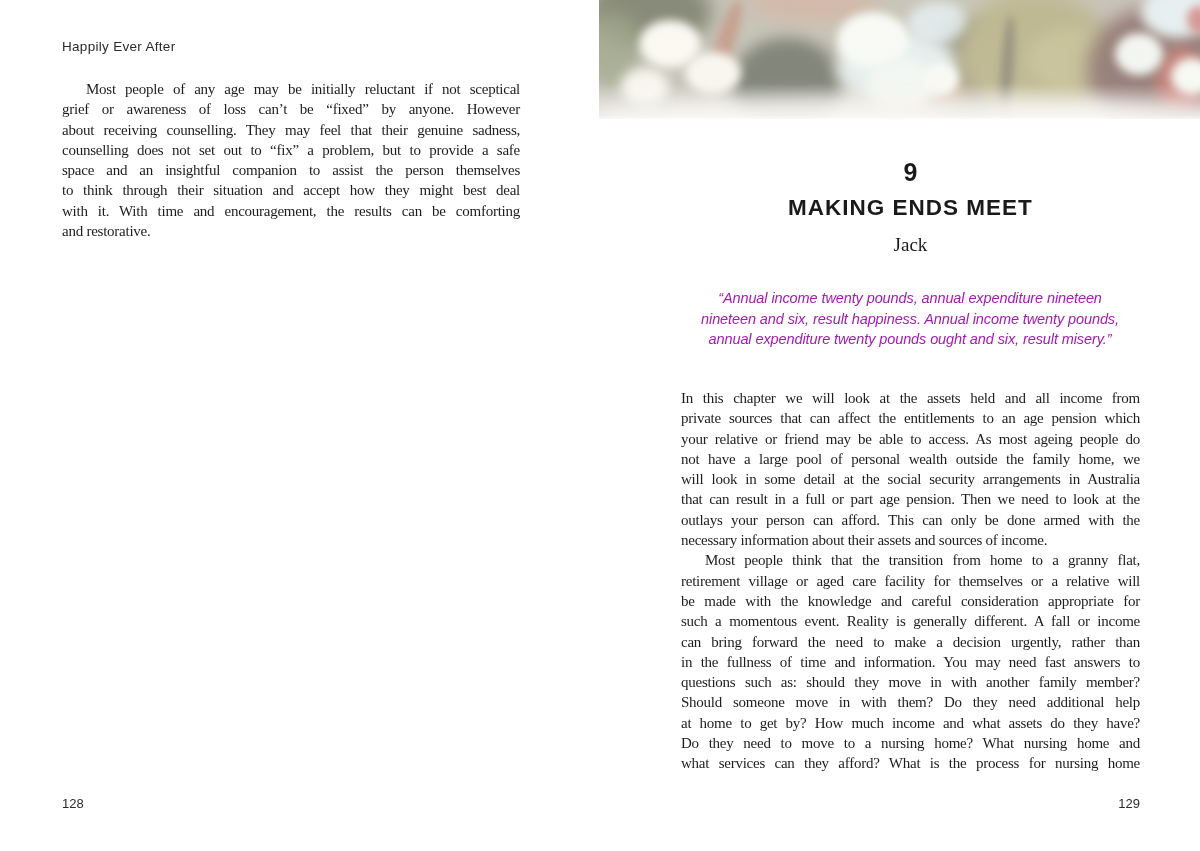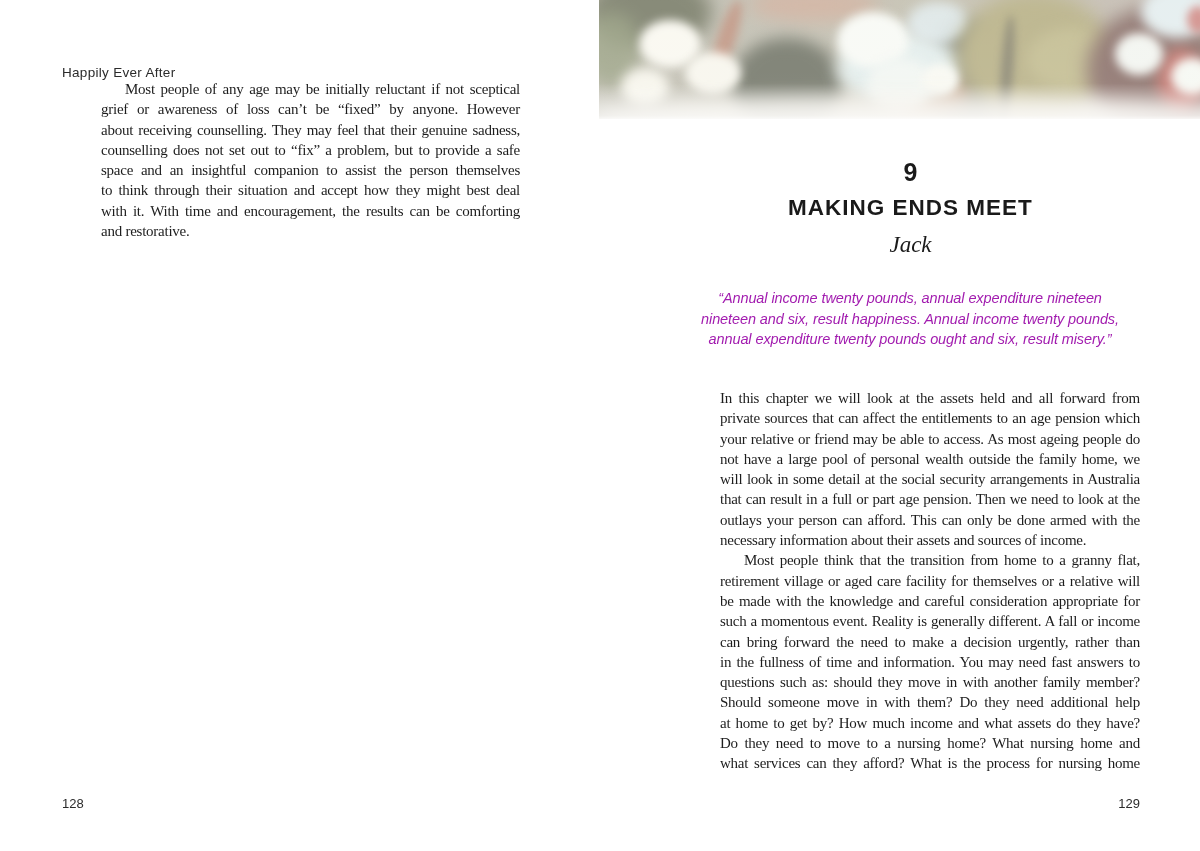--- a/index.html
+++ b/index.html
@@ -11,39 +11,39 @@
     background: #ffffff;
     font-family: "Liberation Serif", serif;
     color: #1e1e1e;
     overflow: hidden;
   }
 
   
   .sans { font-family: "Liberation Sans", sans-serif; }
   .running-head {
     position: absolute; left: 62px; top: 39px;
-    font-size: 13.5px; letter-spacing: 0.3px; color: #2b2b2b; margin-top: 26px;
+    font-size: 13.5px; letter-spacing: 0.3px; color: #2b2b2b;
   }
   .page-num {
     position: absolute; top: 796px;
     font-size: 13px; color: #2b2b2b;
   }
   .page-num.left { left: 62px; }
   .page-num.right { left: 1040px; width: 100px; text-align: right; }
 
   .body-block {
     position: absolute;
     font-size: 15px; line-height: 20.3px;
     letter-spacing: -0.25px;
     color: #1d1d1d;
   }
   .left-body  { left: 62px;  top: 79px;  width: 458px; }
   .right-body { left: 681px; top: 388px; width: 459px; }
 
-  .justified .line { text-align: justify; text-align-last: justify; margin-left: 39px; }
+  .justified .line { text-align: justify; text-align-last: justify; }
   .justified .line.last { text-align-last: left; }
   .justified.cont .line.last { text-align-last: justify; }
   .indent .line.first { text-indent: 24px; }
   .centered .line { text-align: center; }
 
   
   .chapter-head {
     position: absolute; left: 681px; width: 459px;
     text-align: center; color: #1a1a1a;
   }
@@ -53,21 +53,21 @@
     font-size: 25px; font-weight: 700; line-height: 28px;
   }
   .chapter-title {
     top: 194px;
     font-family: "Liberation Sans", sans-serif;
     font-size: 22.5px; font-weight: 700; letter-spacing: 1px; line-height: 27px; text-align: center;
   }
   .chapter-author {
     top: 233px;
     font-family: "Liberation Serif", serif;
-    font-style: italic; font-size: 23px; line-height: 23px;
+    font-size: 19px; line-height: 23px;
   }
 
   
   .epigraph {
     position: absolute; left: 660px; top: 288px; width: 500px;
     font-family: "Liberation Sans", sans-serif;
     font-style: italic; font-size: 14.5px; line-height: 20.5px;
     letter-spacing: -0.1px; color: #a21caf;
   }
 
@@ -165,21 +165,21 @@
   <div class="chapter-head chapter-author">Jack</div>
 
   <div class="epigraph centered">
       <div class="line first">“Annual income twenty pounds, annual expenditure nineteen</div>
       <div class="line">nineteen and six, result happiness. Annual income twenty pounds,</div>
       <div class="line">annual expenditure twenty pounds ought and six, result misery.”</div>
     </div>
 
   <div class="body-block right-body">
     <div class="justified">
-        <div class="line first">In this chapter we will look at the assets held and all forward from</div>
+        <div class="line first">In this chapter we will look at the assets held and all income from</div>
         <div class="line">private sources that can affect the entitlements to an age pension which</div>
         <div class="line">your relative or friend may be able to access. As most ageing people do</div>
         <div class="line">not have a large pool of personal wealth outside the family home, we</div>
         <div class="line">will look in some detail at the social security arrangements in Australia</div>
         <div class="line">that can result in a full or part age pension. Then we need to look at the</div>
         <div class="line">outlays your person can afford. This can only be done armed with the</div>
         <div class="line last">necessary information about their assets and sources of income.</div>
       </div>
     <div class="justified indent cont">
         <div class="line first">Most people think that the transition from home to a granny flat,</div>

